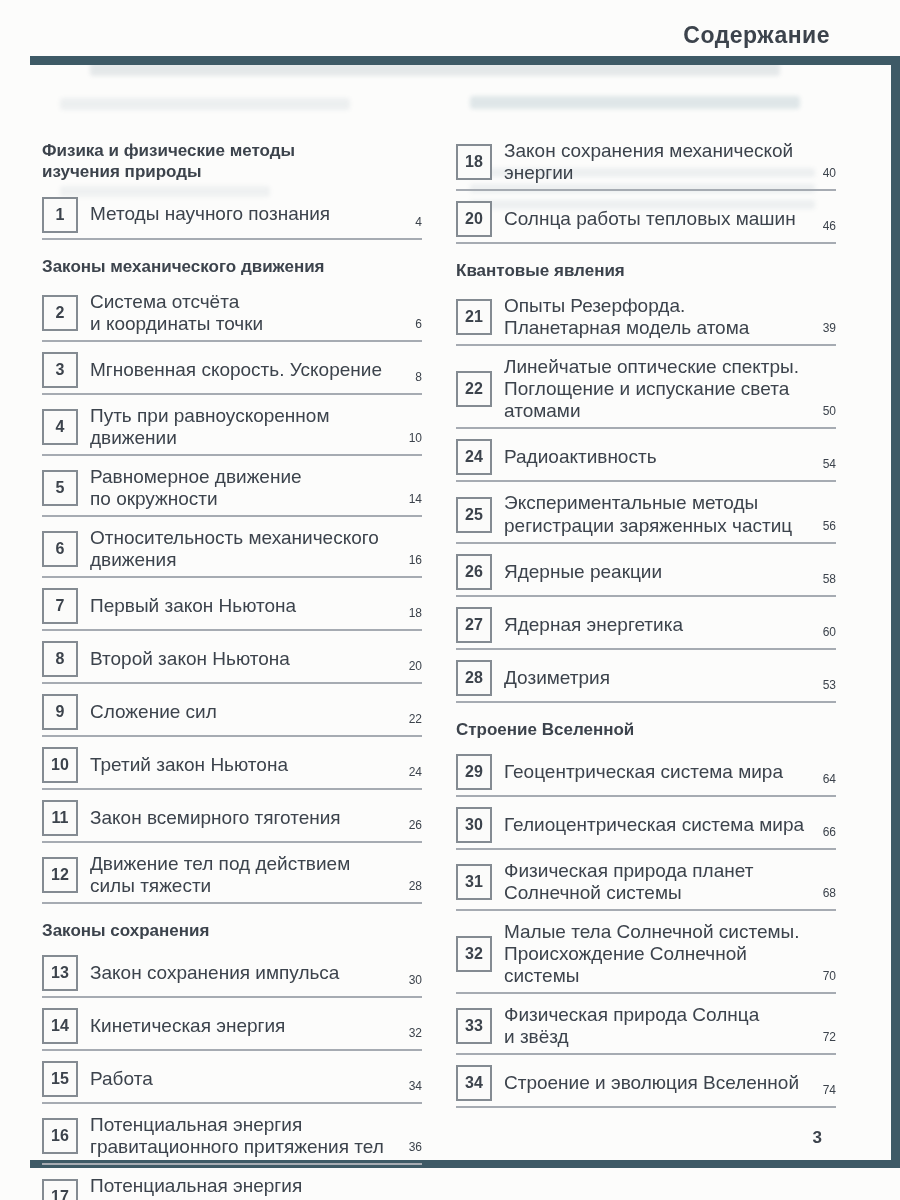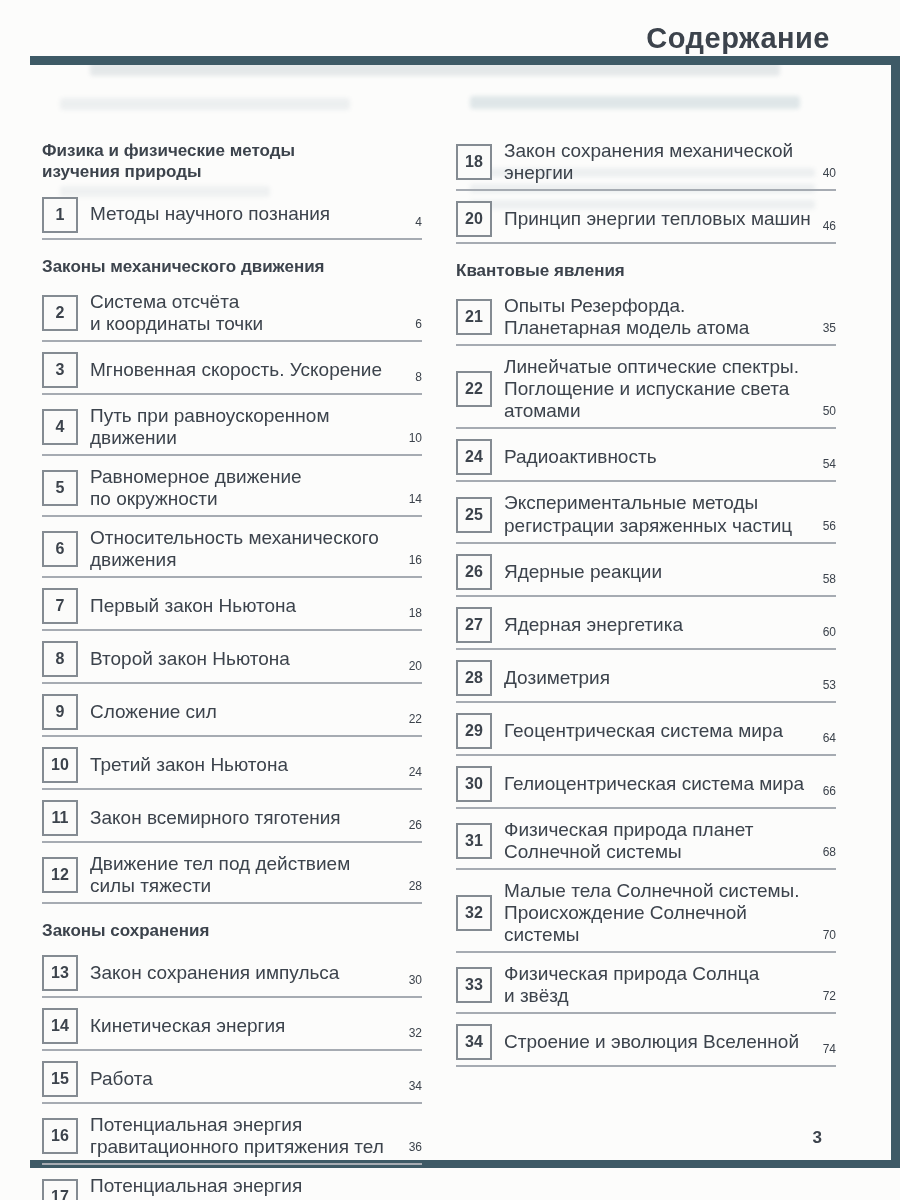--- a/index.html
+++ b/index.html
@@ -12,21 +12,21 @@
     color:var(--text,#3c434c);
     overflow:hidden;
   }
   .band{background:var(--band,#3e5a66);position:absolute;}
   .bar-top{left:30px;right:0;top:56px;height:9px;}
   .bar-right{right:0;top:56px;bottom:32px;width:9px;}
   .bar-bottom{left:30px;right:0;bottom:32px;height:8px;}
 
   .page-title{
     position:absolute;top:22px;right:70px;
-    font-size:29px;font-weight:bold;letter-spacing:.5px;
+    font-size:23px;font-weight:bold;letter-spacing:.5px;
     color:var(--text,#353f49);
   }
   .page-number{
     position:absolute;bottom:52px;right:78px;
     font-size:17px;font-weight:bold;
   }
 
   .columns{
     position:absolute;top:138px;left:42px;right:64px;
     display:flex;gap:34px;
@@ -192,29 +192,29 @@
       </div>
     <div class="col">
         <div class="entry">
           <div class="num-box">18</div>
           <div class="entry-title">Закон сохранения механической
 энергии</div>
           <div class="entry-page">40</div>
         </div>
         <div class="entry">
           <div class="num-box">20</div>
-          <div class="entry-title">Принцип энергии тепловых машин</div>
+          <div class="entry-title">Солнца работы тепловых машин</div>
           <div class="entry-page">46</div>
         </div>
         <div class="section-heading">Квантовые явления</div>
         <div class="entry">
           <div class="num-box">21</div>
           <div class="entry-title">Опыты Резерфорда.
 Планетарная модель атома</div>
-          <div class="entry-page">35</div>
+          <div class="entry-page">39</div>
         </div>
         <div class="entry">
           <div class="num-box">22</div>
           <div class="entry-title">Линейчатые оптические спектры.
 Поглощение и испускание света
 атомами</div>
           <div class="entry-page">50</div>
         </div>
         <div class="entry">
           <div class="num-box">24</div>
@@ -235,20 +235,21 @@
         <div class="entry">
           <div class="num-box">27</div>
           <div class="entry-title">Ядерная энергетика</div>
           <div class="entry-page">60</div>
         </div>
         <div class="entry">
           <div class="num-box">28</div>
           <div class="entry-title">Дозиметрия</div>
           <div class="entry-page">53</div>
         </div>
+        <div class="section-heading">Строение Вселенной</div>
         <div class="entry">
           <div class="num-box">29</div>
           <div class="entry-title">Геоцентрическая система мира</div>
           <div class="entry-page">64</div>
         </div>
         <div class="entry">
           <div class="num-box">30</div>
           <div class="entry-title">Гелиоцентрическая система мира</div>
           <div class="entry-page">66</div>
         </div>

